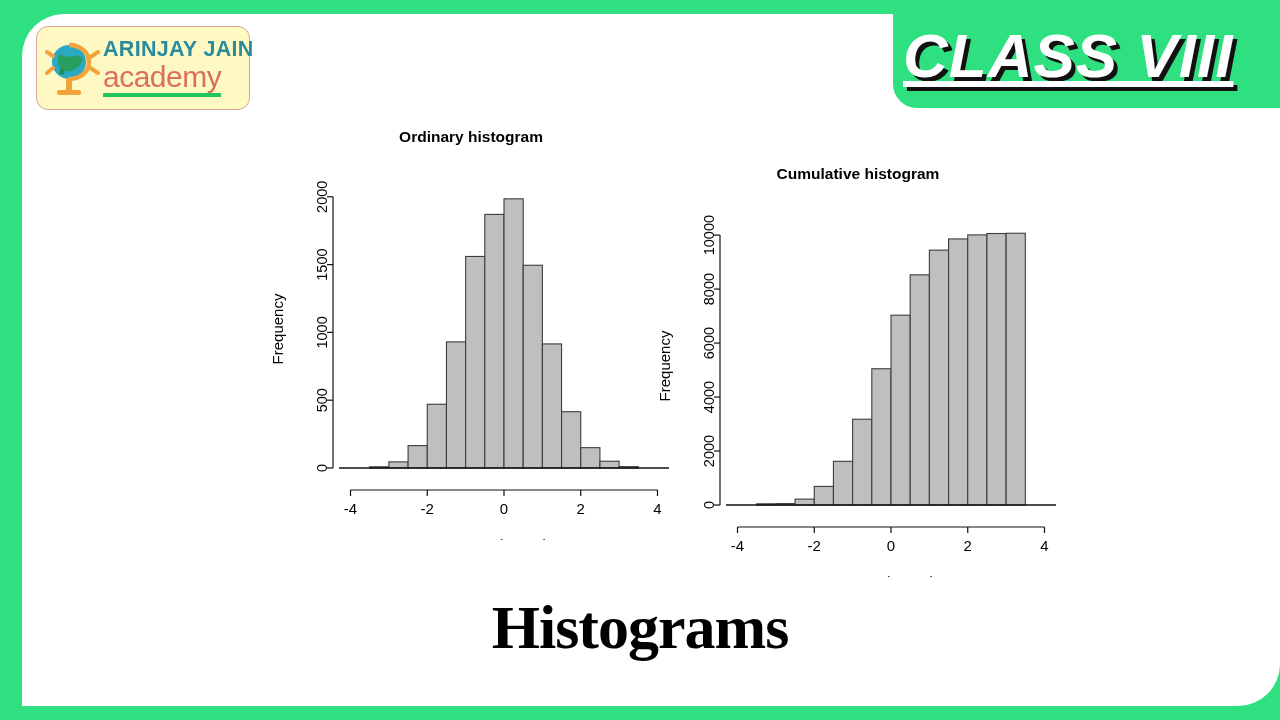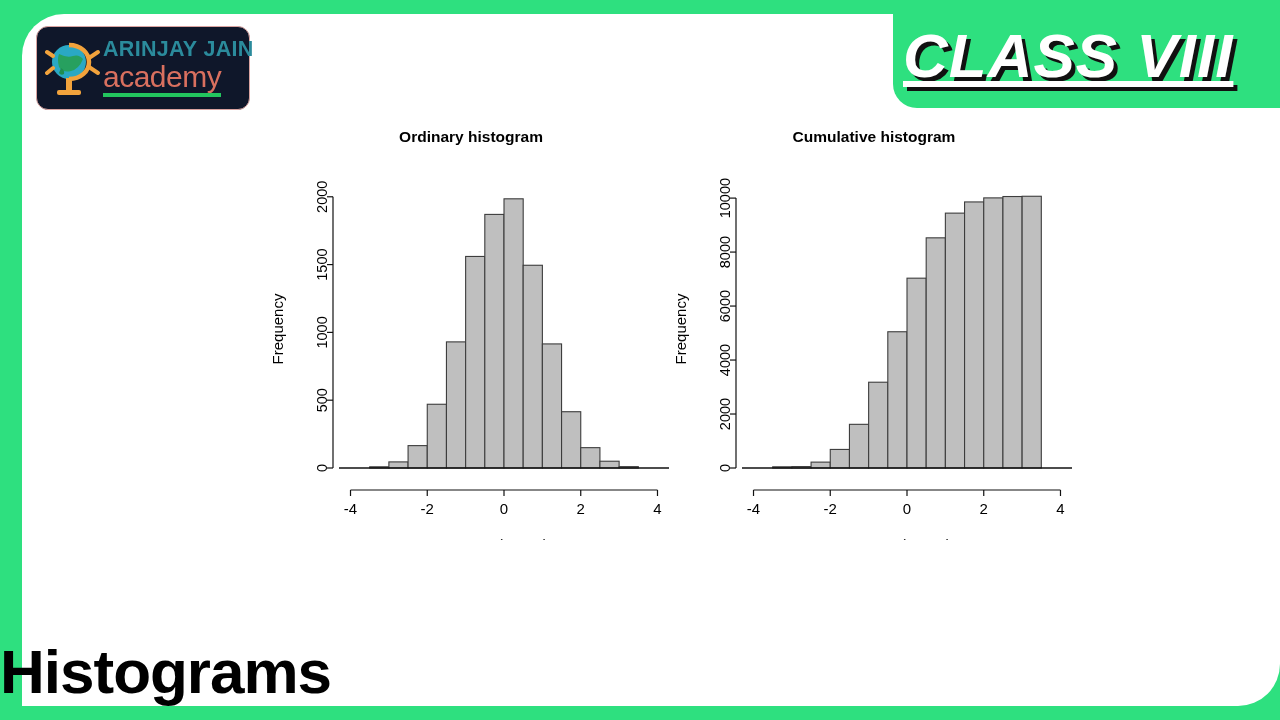--- a/index.html
+++ b/index.html
@@ -41,62 +41,61 @@
     white-space: nowrap;
     text-shadow: 4px 4px 0 #111111;
     font-family: "Liberation Sans", sans-serif;
     text-decoration: underline;
   }
   
   #logo {
     position: absolute;
     left: 36px; top: 26px;
     width: 214px; height: 84px;
-    background: #0f172a;
+    background: #fef9c3;
     border: 1.5px solid #d9a3a0;
     border-radius: 12px;
     display: flex;
     align-items: center;
     padding: 16px 8px;
   }
   #globe-icon { width: 56px; height: 68px; flex: 0 0 56px; }
   #logo-text { margin-left: 2px; line-height: 1; }
   #logo-line1 {
     font-size: 21.5px; font-weight: bold; color: #2b8b9c;
     letter-spacing: 0.3px; white-space: nowrap;
   }
   #logo-line2 {
     font-size: 30px; color: #d9705f; letter-spacing: -0.5px;
     margin-top: 1px; border-bottom: 4px solid #22c55e;
     display: inline-block; line-height: 1.0; padding-bottom: 1px;
   }
   
   .chart-wrap { position: absolute; top: 128px; }
   #chart-left  { left: 218px; width: 420px; height: 410px; margin-left: 43px; }
-  #chart-right { left: 664px; width: 420px; height: 410px; }
+  #chart-right { left: 648px; width: 420px; height: 410px; margin-top: 37px; }
   .chart-title {
     text-align: center;
     font-size: 15.5px;
     font-weight: bold;
     color: #000;
     margin-bottom: 4px;
   }
   .plot-svg { display: block; }
   
   #slide-title {
     position: absolute;
     left: 0; top: 592px;
     width: 1280px;
-    text-align: left;
+    text-align: center;
     font-size: 62px;
     font-weight: bold;
     color: #000000;
     letter-spacing: -1px;
-    font-family: Liberation Sans, sans-serif;
-    margin-top: 44px;
+    font-family: Liberation Serif, serif;
   }
   text { font-family: "Liberation Sans", sans-serif; }
 </style>
 </head>
 <body>
 
 <div id="slide">
 
   <div id="panel"></div>
 

